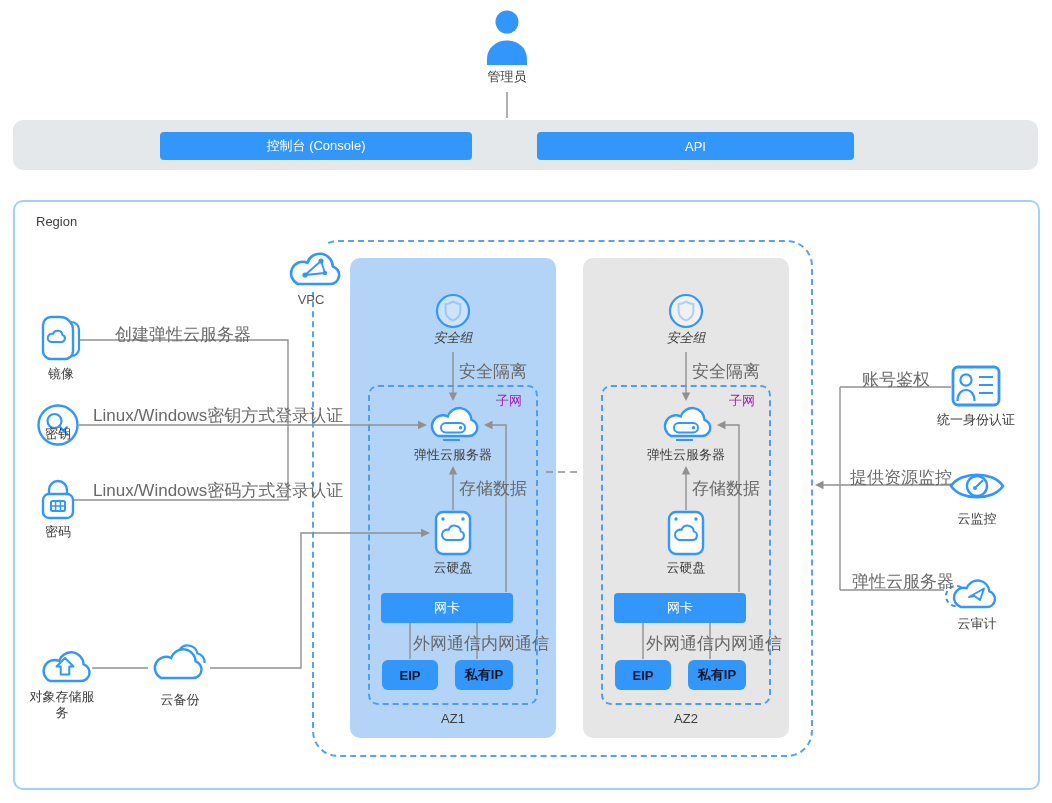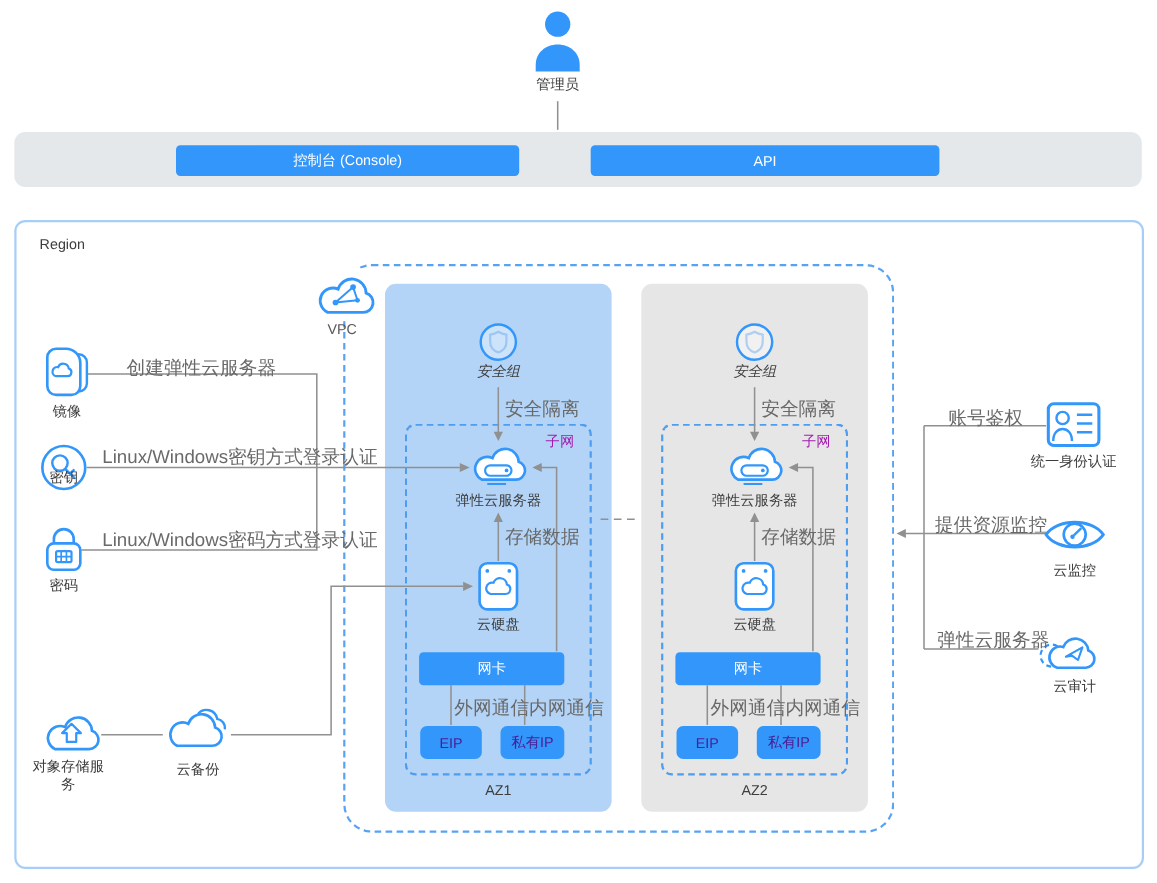--- a/index.html
+++ b/index.html
@@ -9,22 +9,22 @@
   }
   .abs{position:absolute;}
   .lbl{position:absolute;font-size:13px;color:#3d3d3d;text-align:center;line-height:1.25;white-space:nowrap;}
   .lbl.wrap{white-space:normal;}
   .line-lbl{position:absolute;font-size:17px;color:#696969;white-space:nowrap;}
   .btn{
     position:absolute;background:#3296FA;color:#fff;border-radius:4px;
     display:flex;align-items:center;justify-content:center;font-size:13px;
   }
   .chip{
-    position:absolute;background:#3296FA;color:#4c1d95;border-radius:6px;
-    display:flex;align-items:center;justify-content:center;font-size:13px;
+    position:absolute;background:#3296FA;color:#0f172a;border-radius:6px;
+    display:flex;align-items:center;justify-content:center;font-size:13px;font-weight:bold;
   }
   #topbar{position:absolute;left:13px;top:120px;width:1025px;height:50px;background:#E5E8EB;border-radius:10px;}
   #region{position:absolute;left:13px;top:200px;width:1027px;height:590px;background:#fff;
     border:2px solid #A6CEF6;border-radius:10px;box-sizing:border-box;}
   #vpc-box{position:absolute;left:312px;top:240px;width:501px;height:517px;
     border:2px dashed #57A2F2;border-radius:26px;box-sizing:border-box;}
   .az{position:absolute;top:258px;width:206px;height:480px;border-radius:10px;}
   .az .subnet{position:absolute;left:18px;top:127px;width:170px;height:320px;
     border:2px dashed #4D9DF0;border-radius:10px;box-sizing:border-box;}
   .az .subnet-lbl{position:absolute;right:14px;top:5px;font-size:13px;color:#a21caf;}

